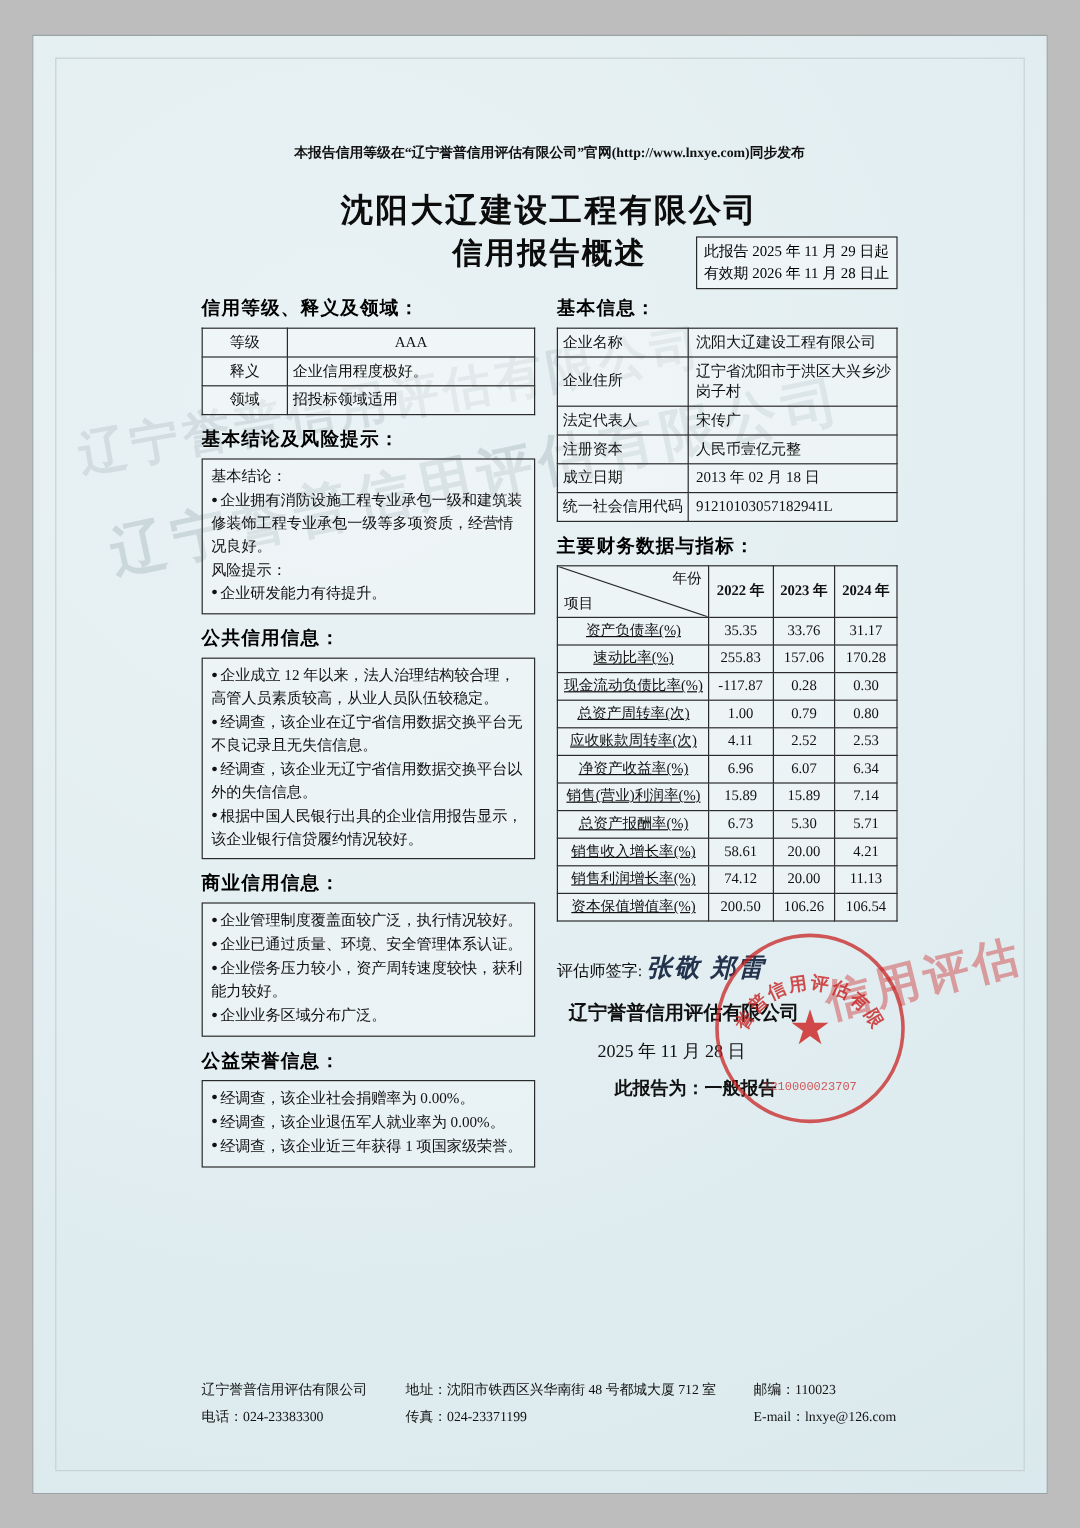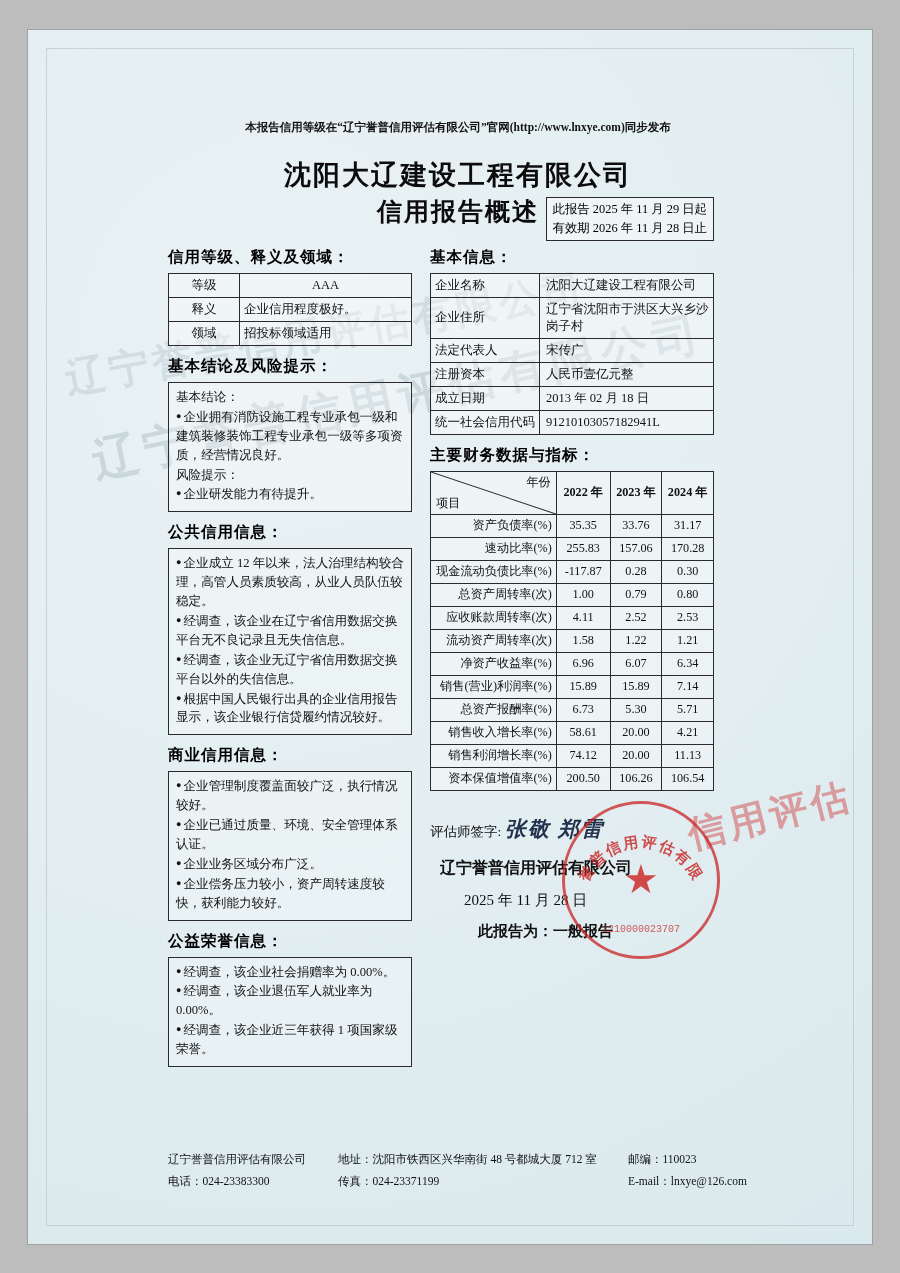--- a/index.html
+++ b/index.html
@@ -100,21 +100,21 @@
     color: #0c0c0c;
     line-height: 1.5;
     font-family: "Liberation Sans", sans-serif;
     margin-bottom: 6px;
   }
   .cols {
     display: flex;
     gap: 18px;
     position: relative;
   }
-  .col-left { width: 244px; }
+  .col-left { width: 278px; }
   .col-right { width: 284px; position: relative; }
 
   .sec-title {
     font-size: 15.5px;
     font-weight: bold;
     font-family: "Liberation Sans", sans-serif;
     color: #000;
     margin: 10px 0 5px 0;
     letter-spacing: 1px;
   }
@@ -172,21 +172,21 @@
   table.info td.v { padding-left: 6px; }
 
   
   table.fin { width: 100%; border-collapse: collapse; background: rgba(255,255,255,0.3); }
   table.fin td, table.fin th {
     border: 1px solid #2b2b2b;
     font-size: 12.2px;
     padding: 2.5px 4px;
     color: #111;
   }
-  table.fin td.item { text-align: right; padding-left: 5px; white-space: nowrap; }
+  table.fin td.item { text-align: center; padding-left: 5px; white-space: nowrap; text-decoration: underline; }
   table.fin td.num { text-align: center; width: 56px; }
   table.fin th.yr { text-align: center; width: 56px; font-weight: bold; font-size: 12.2px; }
   .diag-cell {
     position: relative;
     height: 42px;
     padding: 0 !important;
     width: 122px;
   }
   .diag-cell .yl {
     position: absolute; right: 5px; top: 2px; font-size: 12.2px;
@@ -338,22 +338,22 @@
             <p class="dot">企业成立 12 年以来，法人治理结构较合理，高管人员素质较高，从业人员队伍较稳定。</p>
             <p class="dot">经调查，该企业在辽宁省信用数据交换平台无不良记录且无失信信息。</p>
             <p class="dot">经调查，该企业无辽宁省信用数据交换平台以外的失信信息。</p>
             <p class="dot">根据中国人民银行出具的企业信用报告显示，该企业银行信贷履约情况较好。</p>
           </div>
 
           <div class="sec-title">商业信用信息：</div>
           <div class="textbox">
             <p class="dot">企业管理制度覆盖面较广泛，执行情况较好。</p>
             <p class="dot">企业已通过质量、环境、安全管理体系认证。</p>
+            <p class="dot">企业偿务压力较小，资产周转速度较快，获利能力较好。</p>
             <p class="dot">企业业务区域分布广泛。</p>
-            <p class="dot">企业偿务压力较小，资产周转速度较快，获利能力较好。</p>
           </div>
 
           <div class="sec-title">公益荣誉信息：</div>
           <div class="textbox">
             <p class="dot">经调查，该企业社会捐赠率为 0.00%。</p>
             <p class="dot">经调查，该企业退伍军人就业率为 0.00%。</p>
             <p class="dot">经调查，该企业近三年获得 1 项国家级荣誉。</p>
           </div>
 
         </div>
@@ -432,26 +432,20 @@
               <td class="item">总资产周转率(次)</td>
               <td class="num">1.00</td>
               <td class="num">0.79</td>
               <td class="num">0.80</td>
             </tr>
             <tr>
               <td class="item">应收账款周转率(次)</td>
               <td class="num">4.11</td>
               <td class="num">2.52</td>
               <td class="num">2.53</td>
-            </tr>
-            <tr>
-              <td class="item">流动资产周转率(次)</td>
-              <td class="num">1.58</td>
-              <td class="num">1.22</td>
-              <td class="num">1.21</td>
             </tr>
             <tr>
               <td class="item">净资产收益率(%)</td>
               <td class="num">6.96</td>
               <td class="num">6.07</td>
               <td class="num">6.34</td>
             </tr>
             <tr>
               <td class="item">销售(营业)利润率(%)</td>
               <td class="num">15.89</td>

